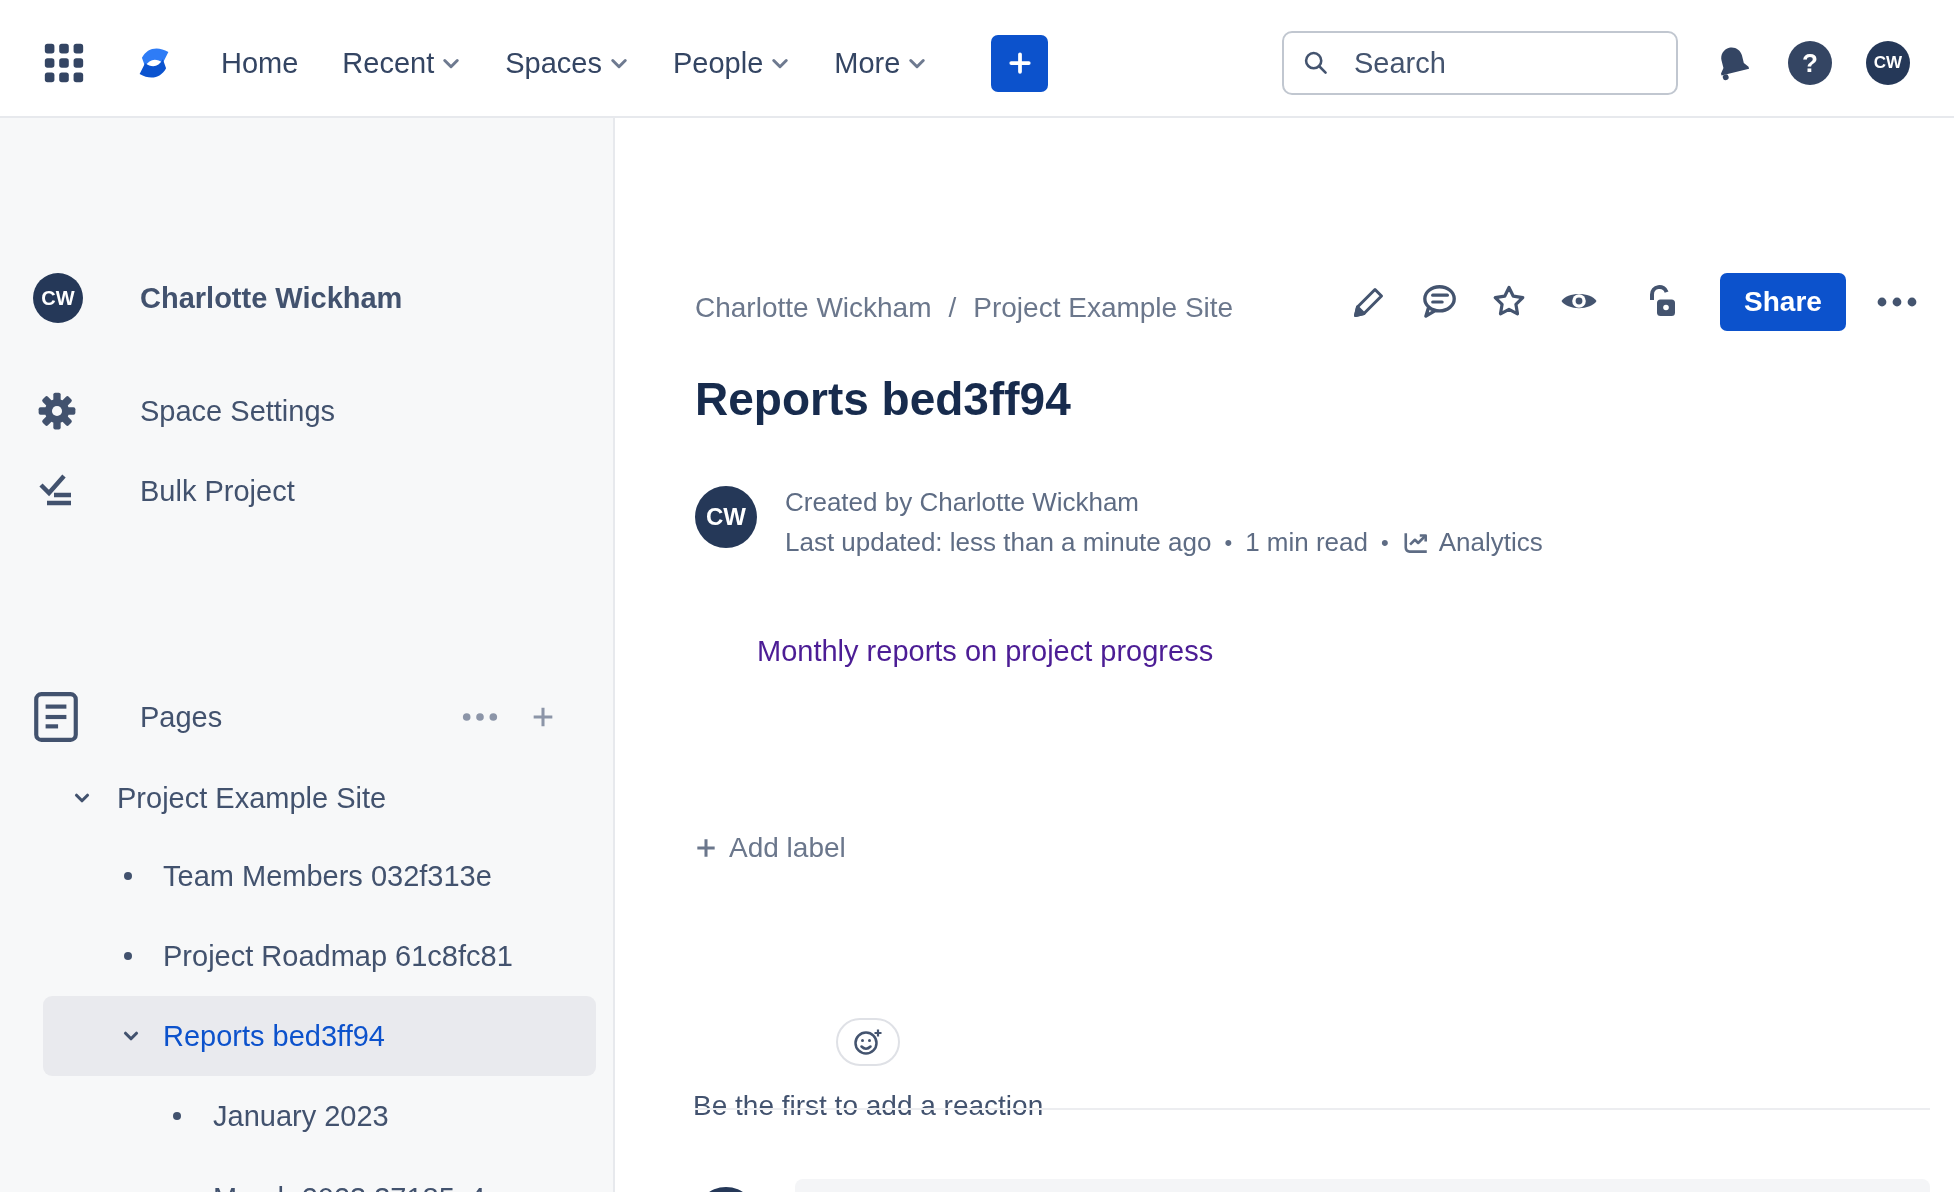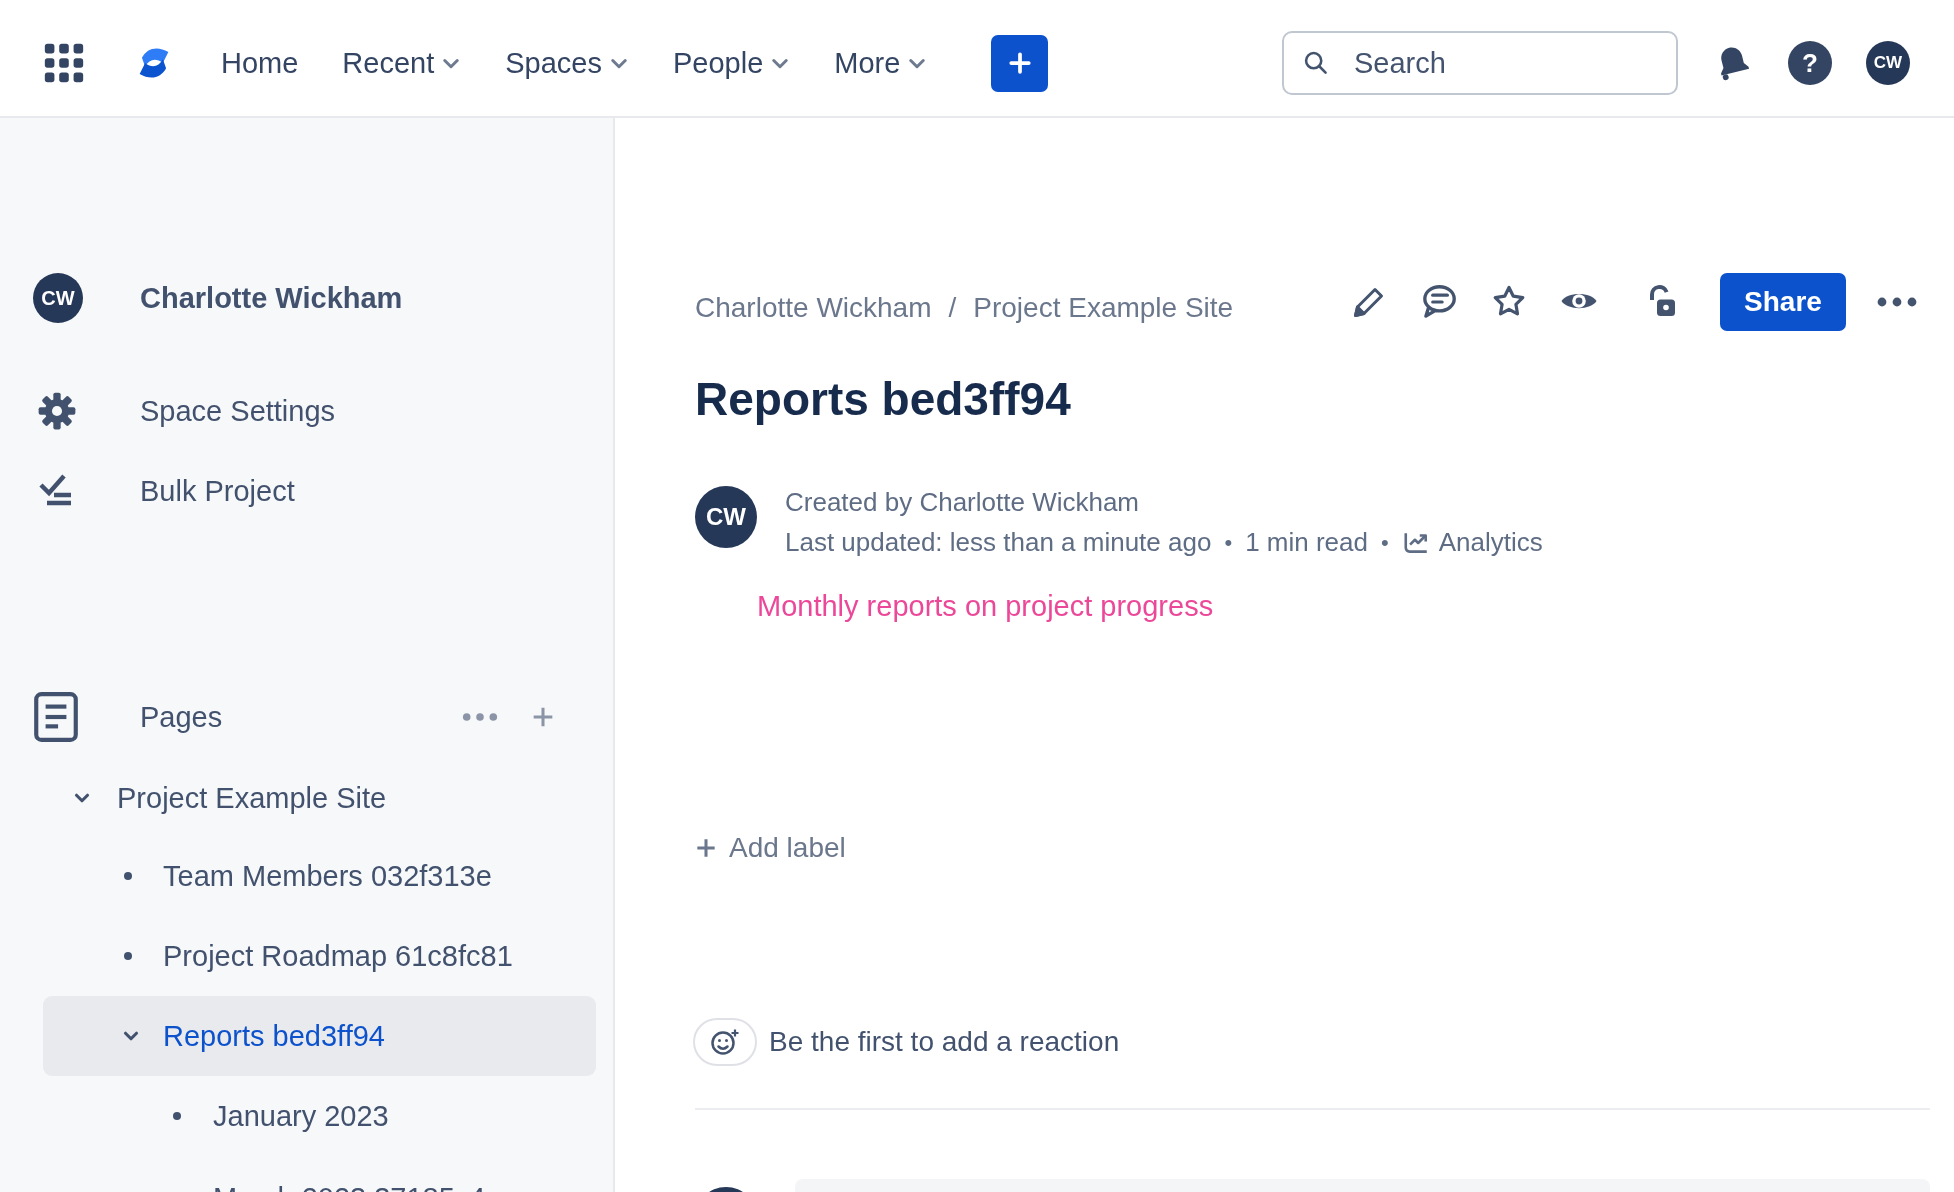--- a/index.html
+++ b/index.html
@@ -66,24 +66,24 @@
   .share-btn { width:126px; height:58px; background:#0C52CC; border-radius:7px; color:#fff; font-size:28px;
     font-weight:700; display:flex; align-items:center; justify-content:center; cursor:pointer; margin-left:8px; }
   .page-title { position:absolute; left:80px; top:264px; font-size:46px; font-weight:600; color:#172B4D; }
   .byline { position:absolute; left:80px; top:378px; display:flex; gap:28px; }
   .avatar.byline-av { width:62px; height:62px; font-size:24px; }
   .byline-text { display:flex; flex-direction:column; gap:9px; padding-top:1px; }
   .byline-l1 { font-size:26px; color:#5E6C84; }
   .byline-l2 { font-size:26px; color:#5E6C84; display:flex; align-items:center; gap:13px; }
   .byline-l2 .sep { font-size:22px; }
   .analytics { display:flex; align-items:center; gap:9px; cursor:pointer; }
-  .body-text { position:absolute; left:142px; top:482px; font-size:29px; color:#ec4899; }
+  .body-text { position:absolute; left:142px; top:527px; font-size:29px; color:#4c1d95; }
   .add-label { position:absolute; left:78px; top:724px; display:flex; align-items:center; gap:10px;
     font-size:28px; color:#6B778C; cursor:pointer; }
-  .reactions { position:absolute; left:78px; top:910px; display:flex; align-items:center; gap:12px; }
+  .reactions { position:absolute; left:78px; top:910px; display:flex; align-items:center; gap:24px;flex-direction:column; }
   .reaction-pill { width:64px; height:48px; border:2px solid #DFE1E6; border-radius:26px; background:#fff;
     display:flex; align-items:center; justify-content:center; cursor:pointer; }
   .reactions .txt { font-size:28px; color:#42526E; }
   .divider { position:absolute; left:80px; top:1000px; width:1235px; height:2px; background:#ECEDF0; }
   .comment-row { position:absolute; left:80px; top:1071px; display:flex; gap:38px; align-items:flex-start; }
   .avatar.comment-av { width:62px; height:62px; font-size:24px; margin-top:8px; }
   .comment-box { width:1135px; height:82px; background:#F4F5F7; border-radius:8px; display:flex; align-items:center; cursor:text; }
 </style>
 </head>
 <body>

